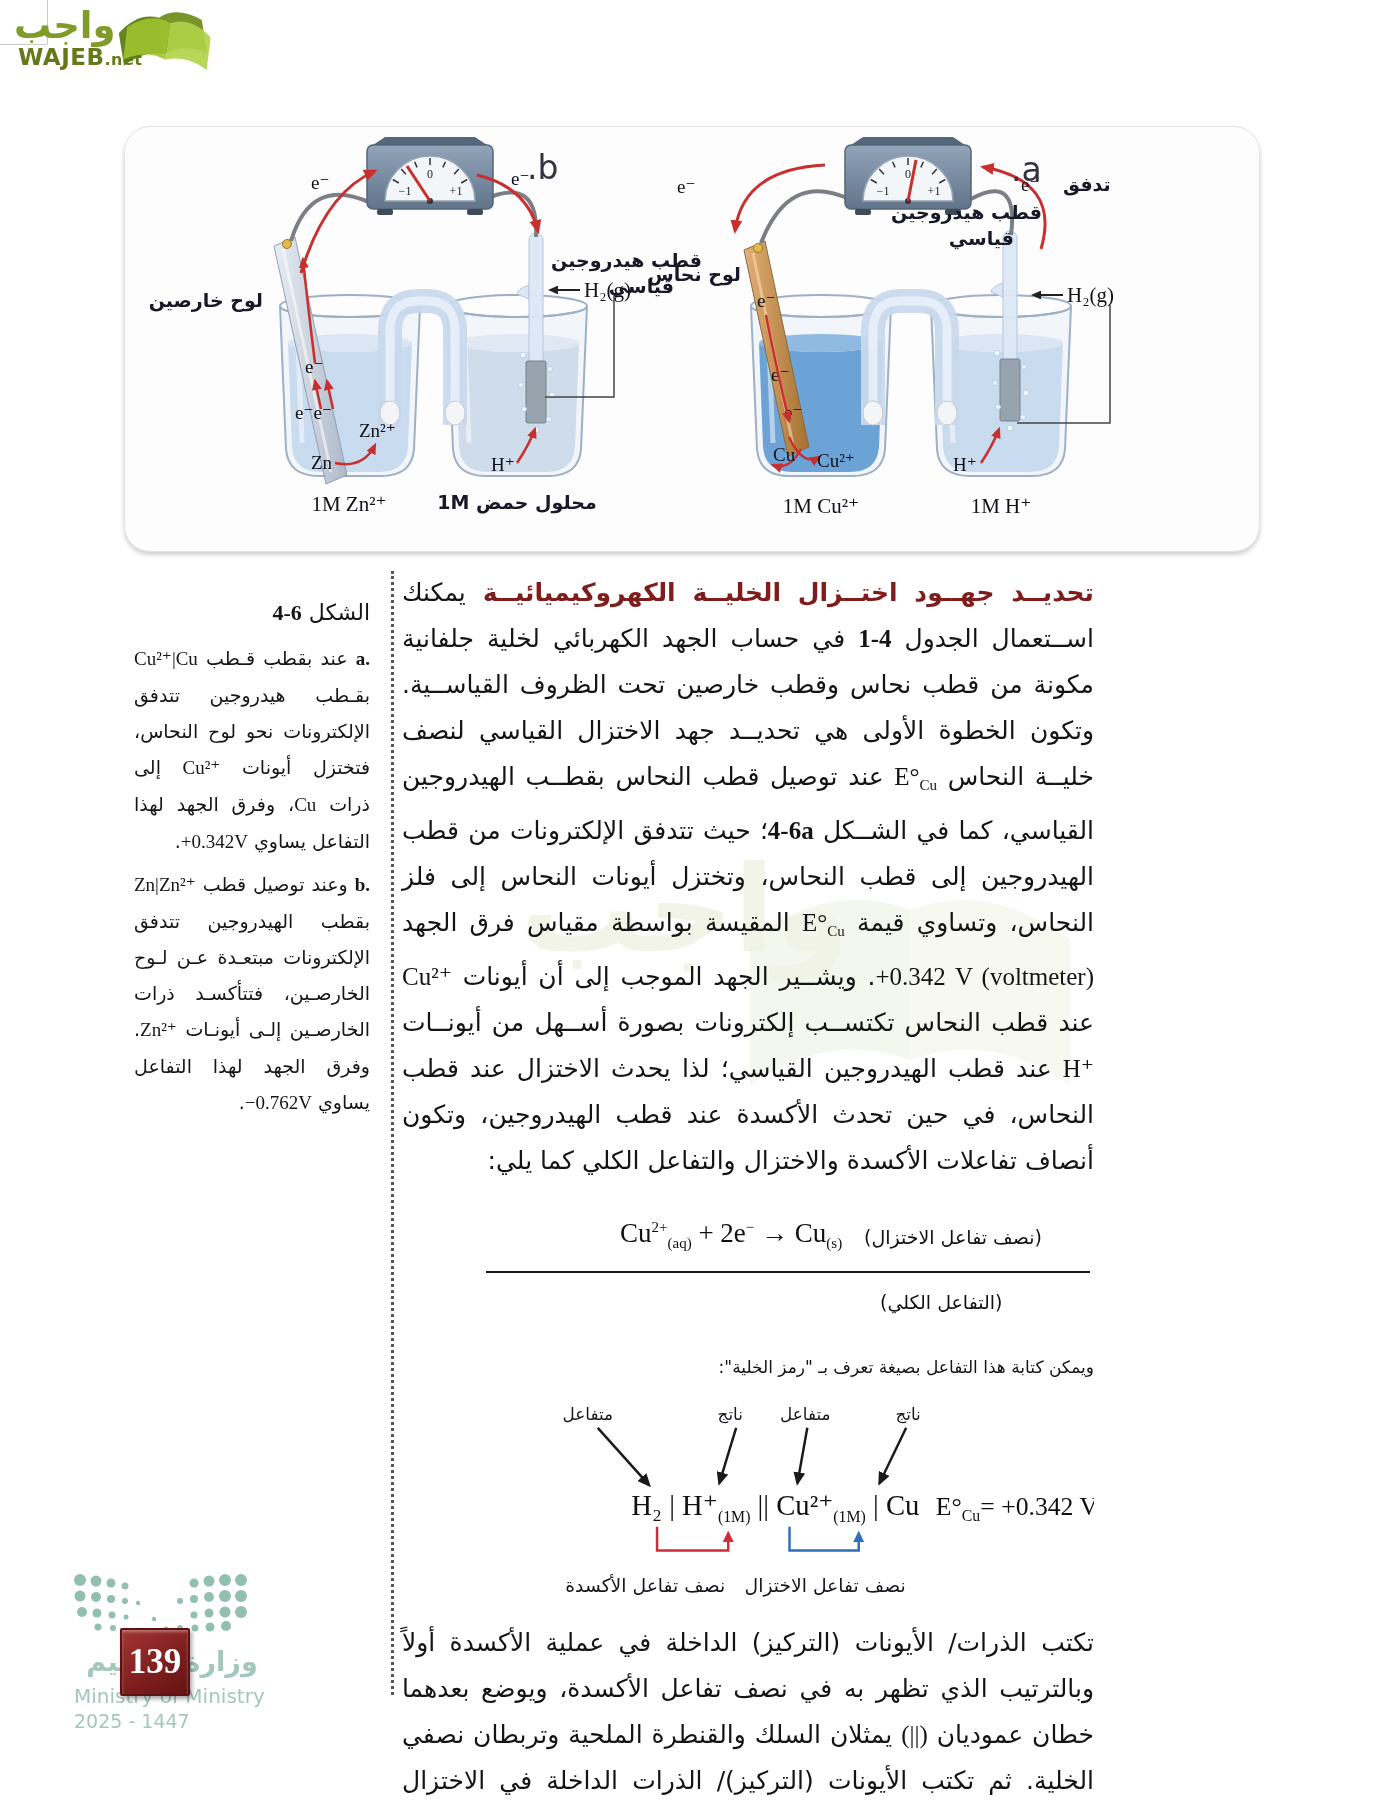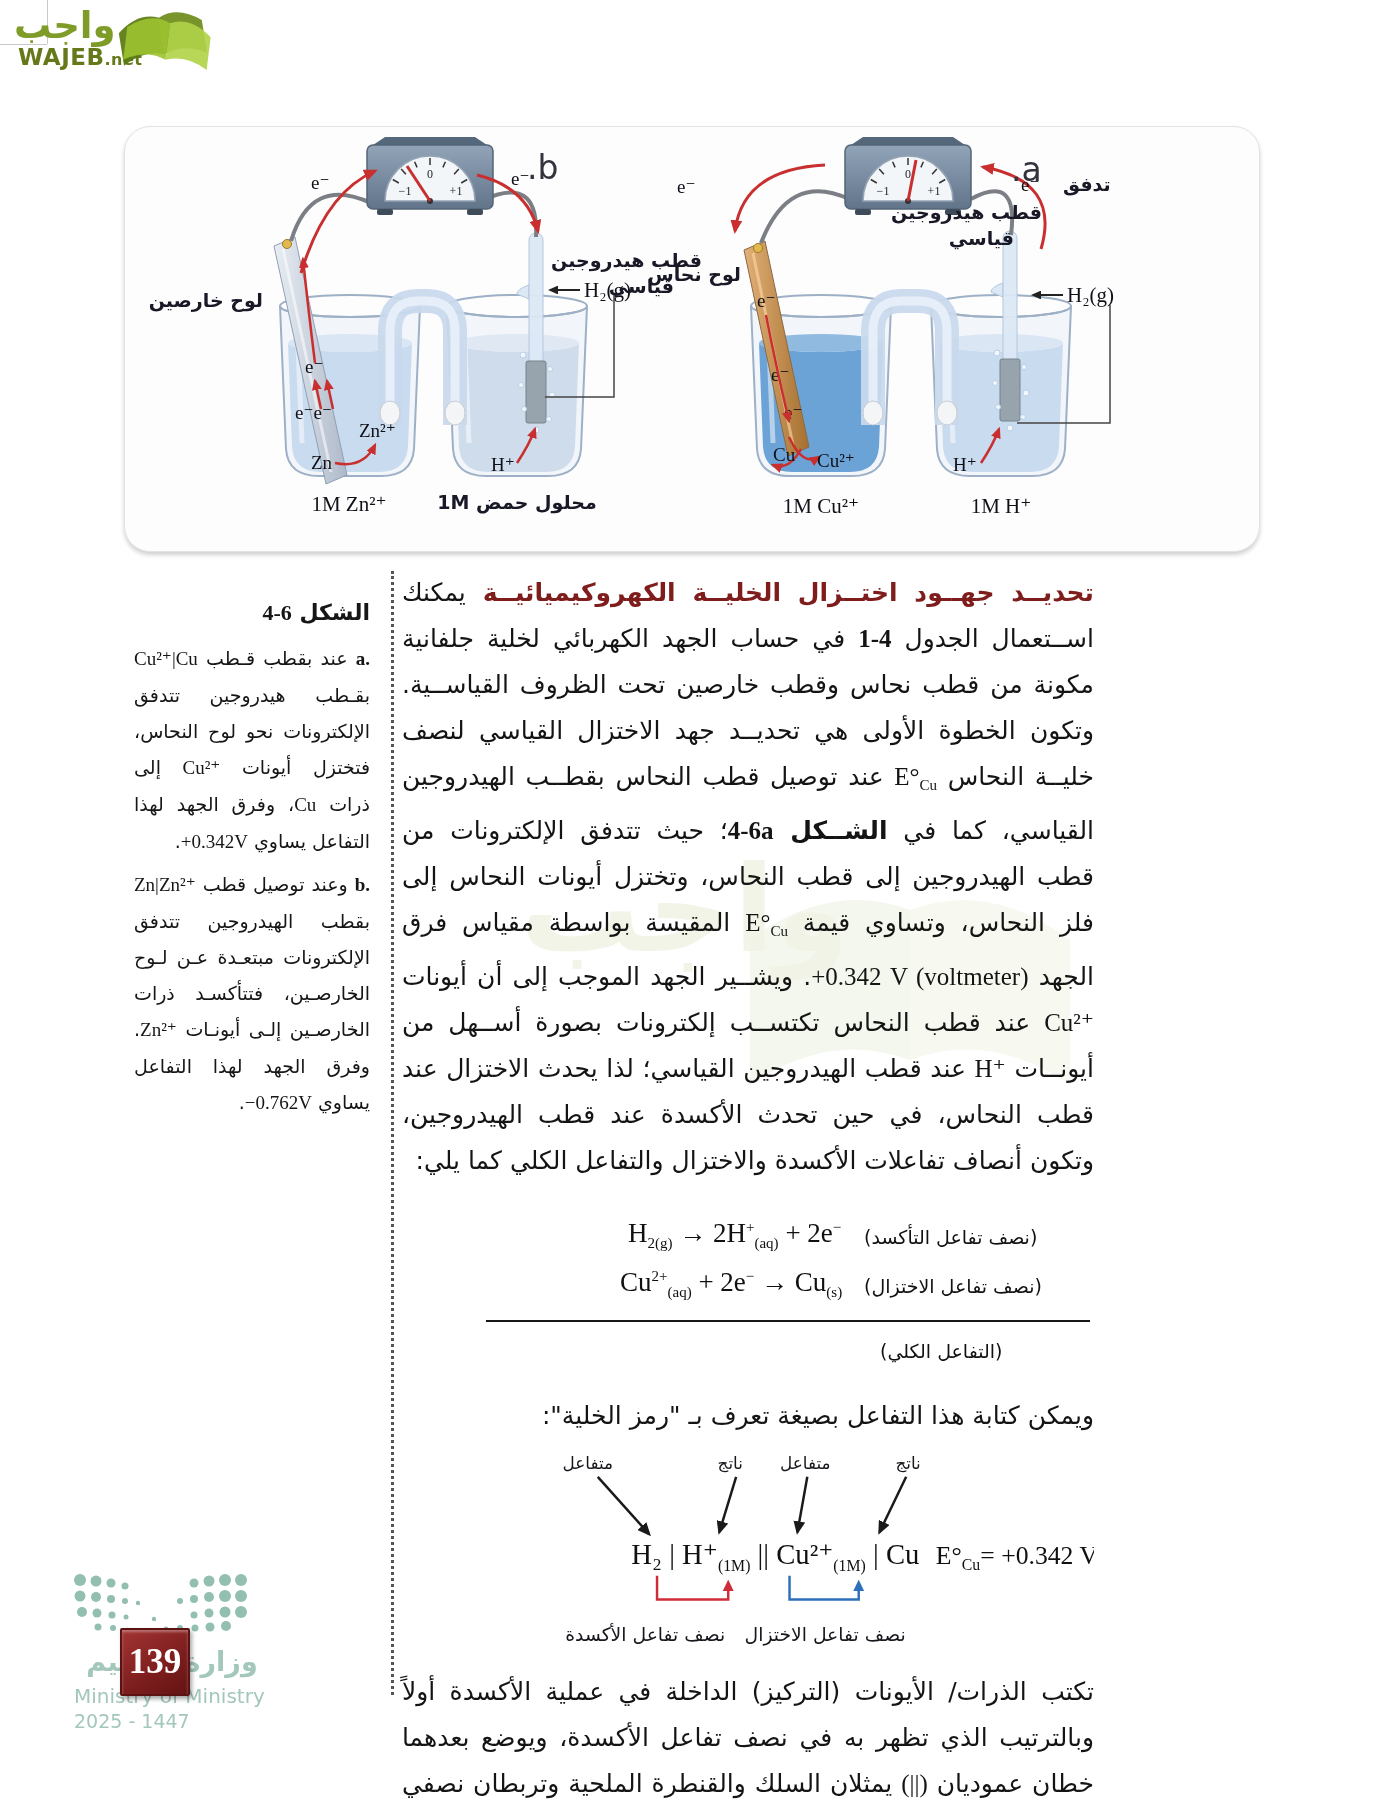--- a/index.html
+++ b/index.html
@@ -27,33 +27,33 @@
   .caption{position:absolute;left:134px;top:598px;width:236px;direction:rtl;text-align:justify;
            font-size:19px;line-height:36px;color:#161616;z-index:1;}
   .caption .captitle{font-weight:bold;font-size:22px;line-height:30px;margin-bottom:12px;text-align:right;}
   .caption p{margin:0 0 6px 0;}
   
   .dotsep{position:absolute;left:391px;top:571px;height:1124px;width:0;border-left:3px dotted #54545c;z-index:1;}
   
   .main{position:absolute;left:402px;top:570px;width:692px;z-index:1;}
   .para{direction:rtl;text-align:justify;font-size:25px;line-height:46px;color:#141414;margin:0;}
   .run-red{color:#7f1d1d;font-weight:bold;}
-  .run-b{font-weight:bold;}
+  .run-b{font-weight:normal;}
   .run-lat,.run-latb{direction:ltr;unicode-bidi:embed;font-family:"Liberation Serif",serif;}
   .run-latb{font-weight:bold;margin-top:39px;}
   .run-latsub{direction:ltr;unicode-bidi:embed;font-family:"Liberation Serif",serif;font-size:15px;vertical-align:-5px;}
   
   .eqs{margin-top:34px;}
   .eqrow{position:relative;height:49px;direction:ltr;}
   .eqf{position:absolute;top:0;font-family:"Liberation Serif",serif;font-size:27px;color:#101010;white-space:nowrap;}
   .eqf sub,.eqf sup{font-size:15px;}
   .eql{position:absolute;left:462px;top:8px;font-family:"DejaVu Sans",sans-serif;font-size:19px;
        color:#111;direction:rtl;white-space:nowrap;}
   .eqrule{margin:4px 0 10px 84px;width:604px;border-top:2.5px solid #17171a;height:0;}
-  .bridgeline{direction:rtl;text-align:right;padding-left:56px;font-size:25px;line-height:42px;margin:14px 0 0 0;}
+  .bridgeline{direction:rtl;text-align:right;padding-left:56px;font-size:17px;line-height:42px;margin:14px 0 0 0;}
   .notation{display:block;margin:6px 0 0 0;}
   .closing{margin-top:16px;}
   
   .albl{font-family:"DejaVu Sans",sans-serif;font-weight:bold;font-size:19px;fill:#181826;}
   .fser{font-family:"Liberation Serif",serif;font-size:19px;fill:#101018;}
   .fser20{font-family:"Liberation Serif",serif;font-size:21px;fill:#101018;}
   .tag{font-family:"DejaVu Sans",sans-serif;font-size:33px;fill:#33333d;}
   .tick{font-family:"Liberation Serif",serif;font-size:12px;fill:#20242a;text-anchor:middle;}
   .ntxt{font-family:"Liberation Serif",serif;font-size:29px;fill:#101010;}
   .nsub{font-size:16px;}
@@ -264,24 +264,20 @@
   <p><span class="run-latb">b.</span><span> وعند توصيل قطب </span><span class="run-lat">Zn|Zn²⁺</span><span> بقطب الهيدروجين تتدفق الإلكترونات مبتعـدة عـن لـوح الخارصـين، فتتأكسـد ذرات الخارصـين إلـى أيونـات </span><span class="run-lat">Zn²⁺</span><span>. وفرق الجهد لهذا التفاعل يساوي </span><span class="run-lat">−0.762V</span><span>.</span></p>
 </div>
 
 <div class="dotsep"></div>
 
 <div class="main">
   <p class="para"><span class="run-red">تحديــد جهــود اختــزال الخليــة الكهروكيميائيــة </span><span>يمكنك اســتعمال الجدول </span><span class="run-latb">1-4</span><span> في حساب الجهد الكهربائي لخلية جلفانية مكونة من قطب نحاس وقطب خارصين تحت الظروف القياســية. وتكون الخطوة الأولى هي تحديــد جهد الاختزال القياسي لنصف خليــة النحاس </span><span class="run-lat">E°</span><span class="run-latsub">Cu</span><span> عند توصيل قطب النحاس بقطــب الهيدروجين القياسي، كما في </span><span class="run-b">الشــكل </span><span class="run-latb">4-6a</span><span>؛ حيث تتدفق الإلكترونات من قطب الهيدروجين إلى قطب النحاس، وتختزل أيونات النحاس إلى فلز النحاس، وتساوي قيمة </span><span class="run-lat">E°</span><span class="run-latsub">Cu</span><span> المقيسة بواسطة مقياس فرق الجهد </span><span class="run-lat">+0.342 V (voltmeter)</span><span>. ويشــير الجهد الموجب إلى أن أيونات </span><span class="run-lat">Cu²⁺</span><span> عند قطب النحاس تكتســب إلكترونات بصورة أســهل من أيونــات </span><span class="run-lat">H⁺</span><span> عند قطب الهيدروجين القياسي؛ لذا يحدث الاختزال عند قطب النحاس، في حين تحدث الأكسدة عند قطب الهيدروجين، وتكون أنصاف تفاعلات الأكسدة والاختزال والتفاعل الكلي كما يلي:</span></p>
 
   <div class="eqs">
     <div class="eqrow">
-      <span class="eqf" style="left:226px"><span>H</span><sub>2(g)</sub><span>  →  2H</span><sup>+</sup><sub>(aq)</sub><span> + 2e</span><sup>−</sup></span>
-      <span class="eql">(نصف تفاعل التأكسد)</span>
-    </div>
-    <div class="eqrow">
       <span class="eqf" style="left:218px"><span>Cu</span><sup>2+</sup><sub>(aq)</sub><span> + 2e</span><sup>−</sup><span>  →  Cu</span><sub>(s)</sub></span>
       <span class="eql">(نصف تفاعل الاختزال)</span>
     </div>
     <div class="eqrule"></div>
     <div class="eqrow">
       <span class="eql" style="left:478px">(التفاعل الكلي)</span>
     </div>
   </div>
 
   <div class="bridgeline para"><span>ويمكن كتابة هذا التفاعل بصيغة تعرف بـ "رمز الخلية":</span></div>

